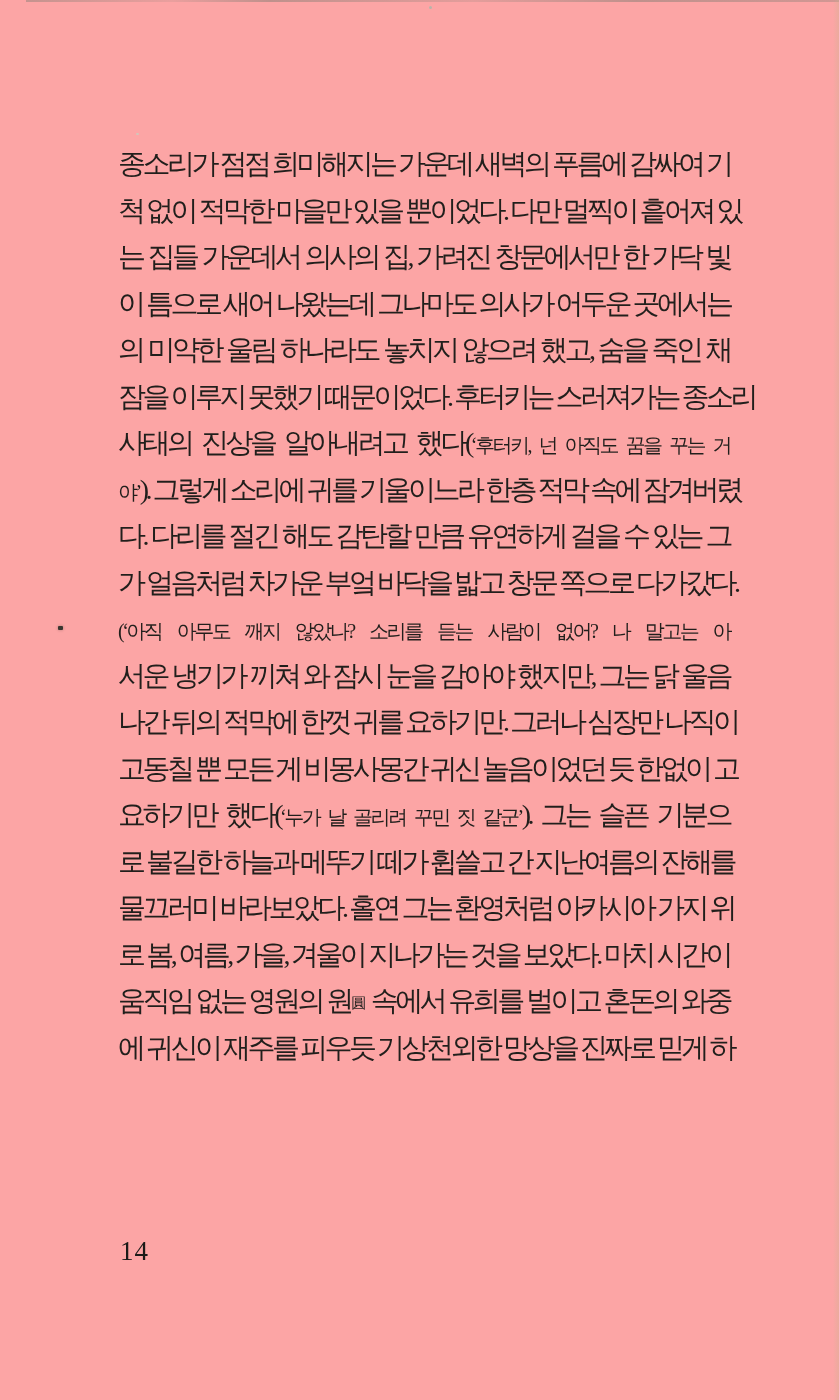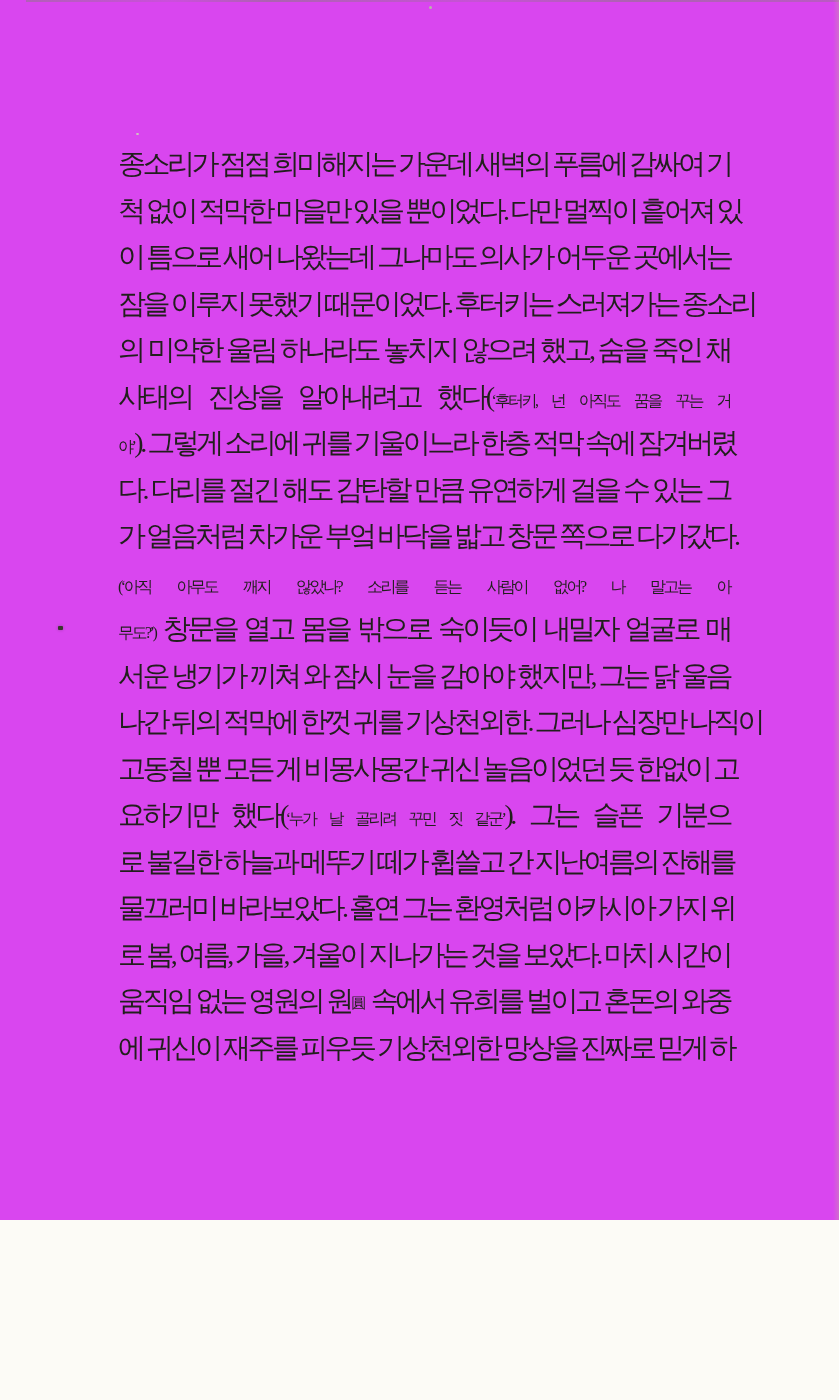--- a/index.html
+++ b/index.html
@@ -2,22 +2,22 @@
 <html><head>
 <meta charset="utf-8">
 <style>
   html, body {
     margin: 0; padding: 0;
     width: 839px; height: 1400px;
     background: #fcfbf6;
   }
   .page {
     position: relative;
-    width: 839px; height: 1220px;
-    background: #d946ef;
+    width: 839px; height: 1400px;
+    background: #fca5a5;
     overflow: hidden;
     font-family: "Liberation Serif", "DejaVu Serif", serif;
     color: #211f1c;
   }
   
   .top-edge {
     position: absolute; top: 0; left: 26px; right: 0; height: 2px;
     background: linear-gradient(to right,
       rgba(130,125,115,0.45) 0%, rgba(130,125,115,0.15) 18%,
       rgba(130,125,115,0.5) 30%, rgba(130,125,115,0.2) 55%,
@@ -41,21 +41,21 @@
     line-height: 46.5px;
     height: 46.5px;
     letter-spacing: -3.5px;
     white-space: nowrap;
     text-align: justify;
     text-align-last: justify;
     text-justify: inter-word;
   }
   .line span { letter-spacing: inherit; }
   .line span.small {
-    font-size: 16px;
+    font-size: 20px;
     letter-spacing: -2.5px;
   }
   .line span.hanja {
     font-size: 15px;
     letter-spacing: 0;
     vertical-align: 2px;
   }
   .folio {
     position: absolute;
     left: 120px; top: 1236px;
@@ -70,31 +70,31 @@
 <div class="page">
   <div class="top-edge"></div>
   <div class="right-shade"></div>
   <div class="speck speck-1"></div>
   <div class="speck speck-2"></div>
   <div class="speck speck-3"></div>
 
   <main class="text-block">
       <div class="line"><span>종소리가 점점 희미해지는 가운데 새벽의 푸름에 감싸여 기</span></div>
       <div class="line"><span>척 없이 적막한 마을만 있을 뿐이었다. 다만 멀찍이 흩어져 있</span></div>
+      <div class="line"><span>는 집들 가운데서 의사의 집, 가려진 창문에서만 한 가닥 빛</span></div>
       <div class="line"><span>이 틈으로 새어 나왔는데 그나마도 의사가 어두운 곳에서는</span></div>
+      <div class="line"><span>의 미약한 울림 하나라도 놓치지 않으려 했고, 숨을 죽인 채</span></div>
       <div class="line"><span>잠을 이루지 못했기 때문이었다. 후터키는 스러져가는 종소리</span></div>
-      <div class="line"><span>의 미약한 울림 하나라도 놓치지 않으려 했고, 숨을 죽인 채</span></div>
       <div class="line"><span>사태의 진상을 알아내려고 했다(</span><span class="small">‘후터키, 넌 아직도 꿈을 꾸는 거</span></div>
       <div class="line"><span class="small">야’</span><span>). 그렇게 소리에 귀를 기울이느라 한층 적막 속에 잠겨버렸</span></div>
       <div class="line"><span>다. 다리를 절긴 해도 감탄할 만큼 유연하게 걸을 수 있는 그</span></div>
       <div class="line"><span>가 얼음처럼 차가운 부엌 바닥을 밟고 창문 쪽으로 다가갔다.</span></div>
       <div class="line"><span class="small">(‘아직 아무도 깨지 않았나? 소리를 듣는 사람이 없어? 나 말고는 아</span></div>
-      <div class="line"><span class="small">무도?’)</span><span> 창문을 열고 몸을 밖으로 숙이듯이 내밀자 얼굴로 매</span></div>
       <div class="line"><span>서운 냉기가 끼쳐 와 잠시 눈을 감아야 했지만, 그는 닭 울음</span></div>
-      <div class="line"><span>나간 뒤의 적막에 한껏 귀를 기상천외한. 그러나 심장만 나직이</span></div>
+      <div class="line"><span>나간 뒤의 적막에 한껏 귀를 요하기만. 그러나 심장만 나직이</span></div>
       <div class="line"><span>고동칠 뿐 모든 게 비몽사몽간 귀신 놀음이었던 듯 한없이 고</span></div>
       <div class="line"><span>요하기만 했다(</span><span class="small">‘누가 날 골리려 꾸민 짓 같군’</span><span>). 그는 슬픈 기분으</span></div>
       <div class="line"><span>로 불길한 하늘과 메뚜기 떼가 휩쓸고 간 지난여름의 잔해를</span></div>
       <div class="line"><span>물끄러미 바라보았다. 홀연 그는 환영처럼 아카시아 가지 위</span></div>
       <div class="line"><span>로 봄, 여름, 가을, 겨울이 지나가는 것을 보았다. 마치 시간이</span></div>
       <div class="line"><span>움직임 없는 영원의 원</span><span class="hanja">圓</span><span> 속에서 유희를 벌이고 혼돈의 와중</span></div>
       <div class="line"><span>에 귀신이 재주를 피우듯 기상천외한 망상을 진짜로 믿게 하</span></div>
     </main>
 
   <div class="folio">14</div>

